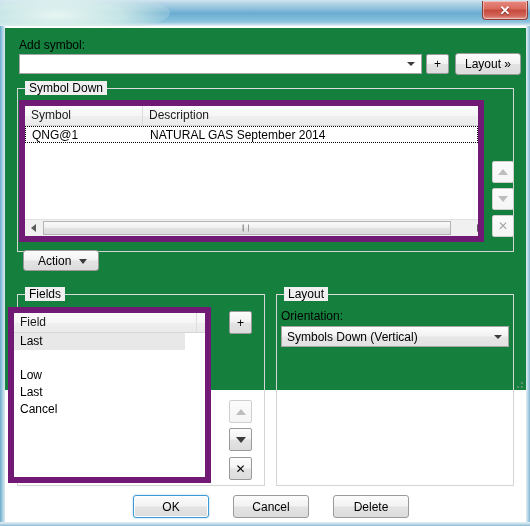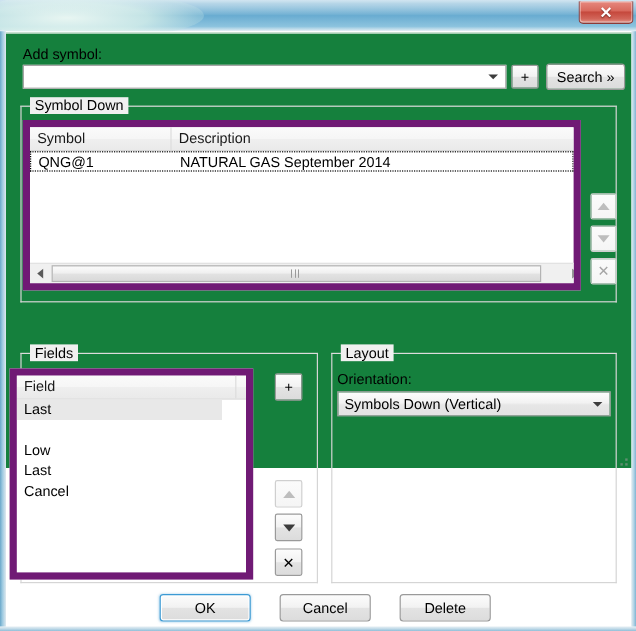--- a/index.html
+++ b/index.html
@@ -355,21 +355,21 @@
 
     <div class="lbl" style="left:14px; top:10px;">Add symbol:</div>
 
     <div class="combo flat-white" style="left:14px; top:26px; width:403px; height:20px;">
       <div class="combo-value"></div>
       <div class="combo-arrow"></div>
     </div>
 
     <div class="btn btn-sq" style="left:421px; top:26px; width:23px; height:20px;">+</div>
 
-    <div class="btn" style="left:450px; top:25px; width:66px; height:22px;">Search »</div>
+    <div class="btn" style="left:450px; top:25px; width:66px; height:22px;">Layout »</div>
 
     <div class="groupbox" style="left:12px; top:60px; width:497px; height:164px;">
       <div class="groupbox-title">Symbol Down</div>
     </div>
 
     <div class="listview" style="left:14px; top:72px; width:465px; height:142px;">
       <div class="lv-header">
         <div class="lv-col" style="left:0; width:118px;">Symbol</div>
         <div class="lv-col" style="left:118px; width:345px; border-right:none;">Description</div>
       </div>
@@ -395,20 +395,24 @@
     <div class="btn btn-sq disabled" style="left:487px; top:133px; width:22px; height:22px;">
       <div class="tri-up"></div>
     </div>
     <div class="btn btn-sq disabled" style="left:487px; top:160px; width:22px; height:22px;">
       <div class="tri-down"></div>
     </div>
     <div class="btn btn-sq disabled" style="left:487px; top:187px; width:22px; height:22px;">
       <div class="glyph-x">✕</div>
     </div>
 
+    <div class="btn" style="left:18px; top:222px; width:76px; height:21px; justify-content:flex-start; padding-left:14px;">
+      <span>Action</span>
+      <div class="btn-action-arrow"></div>
+    </div>
 
     <div class="groupbox" style="left:12px; top:266px; width:248px; height:192px;">
       <div class="groupbox-title">Fields</div>
     </div>
 
     <div class="listview" style="left:3px; top:279px; width:203px; height:176px;">
       <div class="lv-header">
         <div class="lv-col" style="left:0; width:183px;">Field</div>
       </div>
       <div class="lv-row selected-band" style="top:20px; right:20px;">

